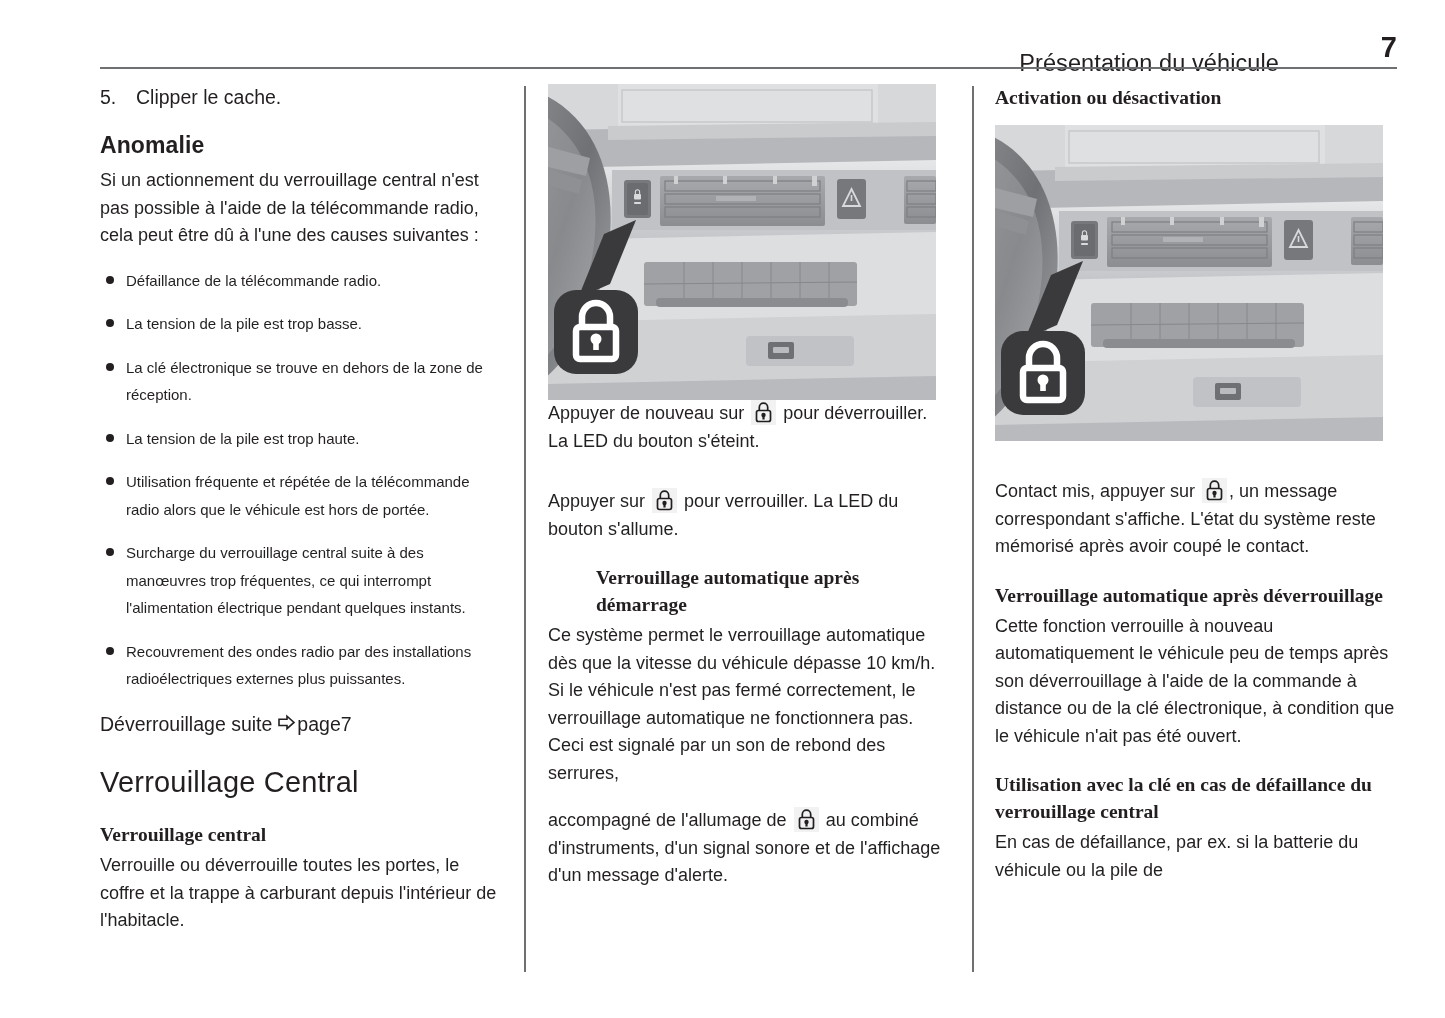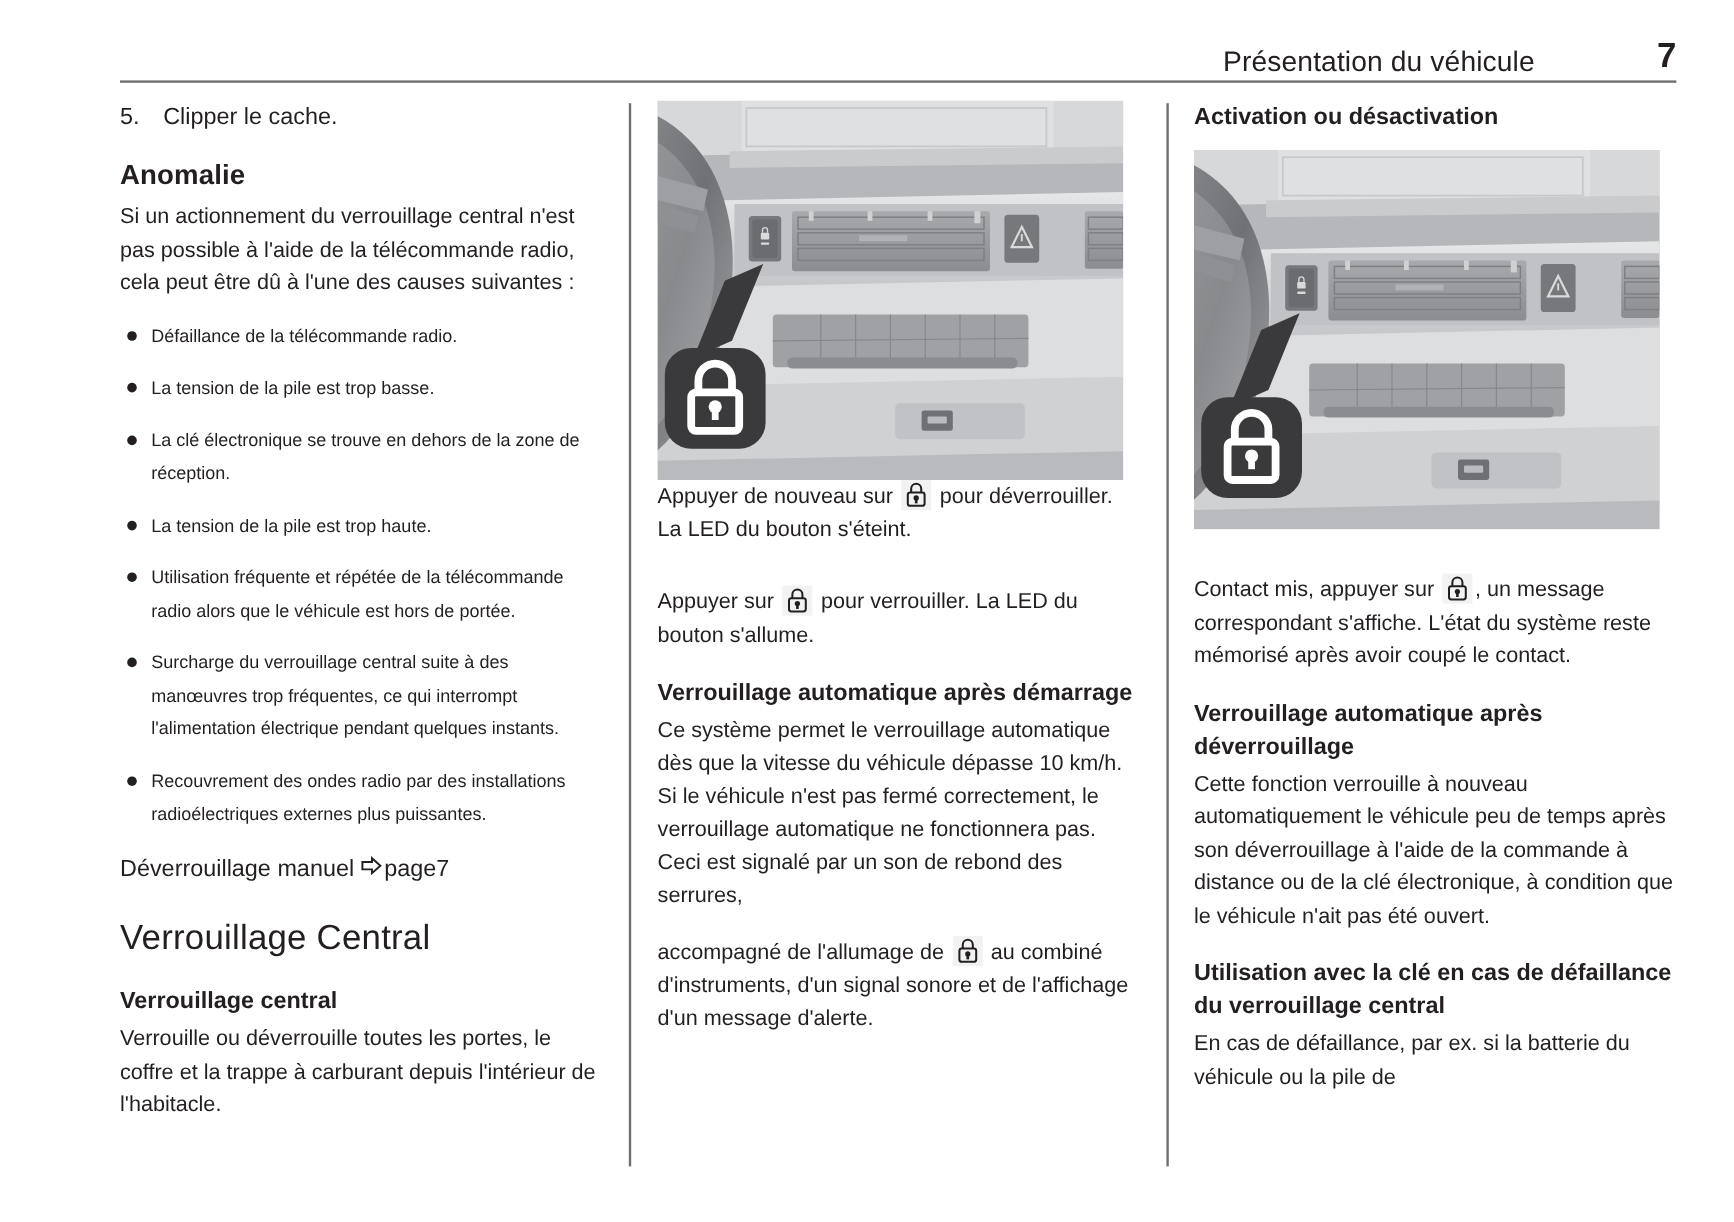--- a/index.html
+++ b/index.html
@@ -20,21 +20,21 @@
   .page-header {
     position: absolute;
     left: 100px;
     top: 34px;
     width: 1297px;
     height: 36px;
   }
   .header-title {
     position: absolute;
     right: 118px;
-    top: 4px;
+    top: 16px;
     font-size: 23.5px;
     letter-spacing: 0.1px;
     color: #231f20;
     white-space: nowrap;
   }
   .header-pageno {
     position: absolute;
     right: 0;
     top: -3px;
     font-size: 29px;
@@ -94,20 +94,21 @@
     font-weight: bold;
     margin: 0 0 7px 0;
     line-height: 29px;
     letter-spacing: 0.1px;
   }
   h3.sub-title {
     font-size: 19.5px;
     font-weight: bold;
     margin: 21px 0 4px 0;
     line-height: 27px;
+    font-family: Liberation Serif, serif;
   }
   h1.big-title {
     font-size: 29px;
     font-weight: normal;
     margin: 26px 0 12px 0;
     line-height: 36px;
     letter-spacing: 0.2px;
   }
   p.body {
     font-size: 18px;
@@ -196,21 +197,21 @@
       <li><span class="dot"></span><span>Défaillance de la télécommande radio.</span></li>
       <li><span class="dot"></span><span>La tension de la pile est trop basse.</span></li>
       <li><span class="dot"></span><span>La clé électronique se trouve en dehors de la zone de réception.</span></li>
       <li><span class="dot"></span><span>La tension de la pile est trop haute.</span></li>
       <li><span class="dot"></span><span>Utilisation fréquente et répétée de la télécommande radio alors que le véhicule est hors de portée.</span></li>
       <li><span class="dot"></span><span>Surcharge du verrouillage central suite à des manœuvres trop fréquentes, ce qui interrompt l'alimentation électrique pendant quelques instants.</span></li>
       <li><span class="dot"></span><span>Recouvrement des ondes radio par des installations radioélectriques externes plus puissantes.</span></li>
     </ul>
 
     <div class="xref">
-      <span>Déverrouillage manuel</span><span class="xref-arrow"><svg width="19" height="19" viewBox="0 0 19 19">
+      <span>Déverrouillage suite</span><span class="xref-arrow"><svg width="19" height="19" viewBox="0 0 19 19">
             <path d="M2 6.3 L10 6.3 L10 3.2 L17 9.4 L10 15.6 L10 12.5 L2 12.5 Z" fill="none" stroke="#231f20" stroke-width="1.6" stroke-linejoin="miter"></path>
           </svg></span><span>page7</span>
     </div>
 
     <h1 class="big-title">Verrouillage Central</h1>
 
     <h3 class="sub-title">Verrouillage central</h3>
     <p class="body">Verrouille ou déverrouille toutes les portes, le coffre et la trappe à carburant depuis l'intérieur de l'habitacle.</p>
   </div>
 
@@ -334,21 +335,21 @@
       <span>Appuyer sur</span>
       <span class="lock-inline"><svg width="25" height="25" viewBox="0 0 25 25">
             <rect x="5.5" y="10.5" width="14" height="11" rx="2" fill="none" stroke="#231f20" stroke-width="1.7"></rect>
             <path d="M8.3 10.5 V7.4 a4.2 4.2 0 0 1 8.4 0 V10.5" fill="none" stroke="#231f20" stroke-width="1.7"></path>
             <circle cx="12.5" cy="15" r="2.2" fill="#231f20"></circle>
             <rect x="11.4" y="15" width="2.2" height="4.5" fill="#231f20"></rect>
           </svg></span>
       <span>pour verrouiller. La LED du bouton s'allume.</span>
     </p>
 
-    <h3 class="sub-title" style="margin-top:14px;">Verrouillage automatique après démarrage</h3>
+    <h3 class="sub-title" style="margin-top:14px;margin-left:48px;">Verrouillage automatique après démarrage</h3>
     <p class="body">Ce système permet le verrouillage automatique dès que la vitesse du véhicule dépasse 10 km/h.</p>
     <p class="body">Si le véhicule n'est pas fermé correctement, le verrouillage automatique ne fonctionnera pas. Ceci est signalé par un son de rebond des serrures,</p>
     <p class="body" style="margin-top:20px;">
       <span>accompagné de l'allumage de</span>
       <span class="lock-inline"><svg width="25" height="25" viewBox="0 0 25 25">
             <rect x="5.5" y="10.5" width="14" height="11" rx="2" fill="none" stroke="#231f20" stroke-width="1.7"></rect>
             <path d="M8.3 10.5 V7.4 a4.2 4.2 0 0 1 8.4 0 V10.5" fill="none" stroke="#231f20" stroke-width="1.7"></path>
             <circle cx="12.5" cy="15" r="2.2" fill="#231f20"></circle>
             <rect x="11.4" y="15" width="2.2" height="4.5" fill="#231f20"></rect>
           </svg></span>

